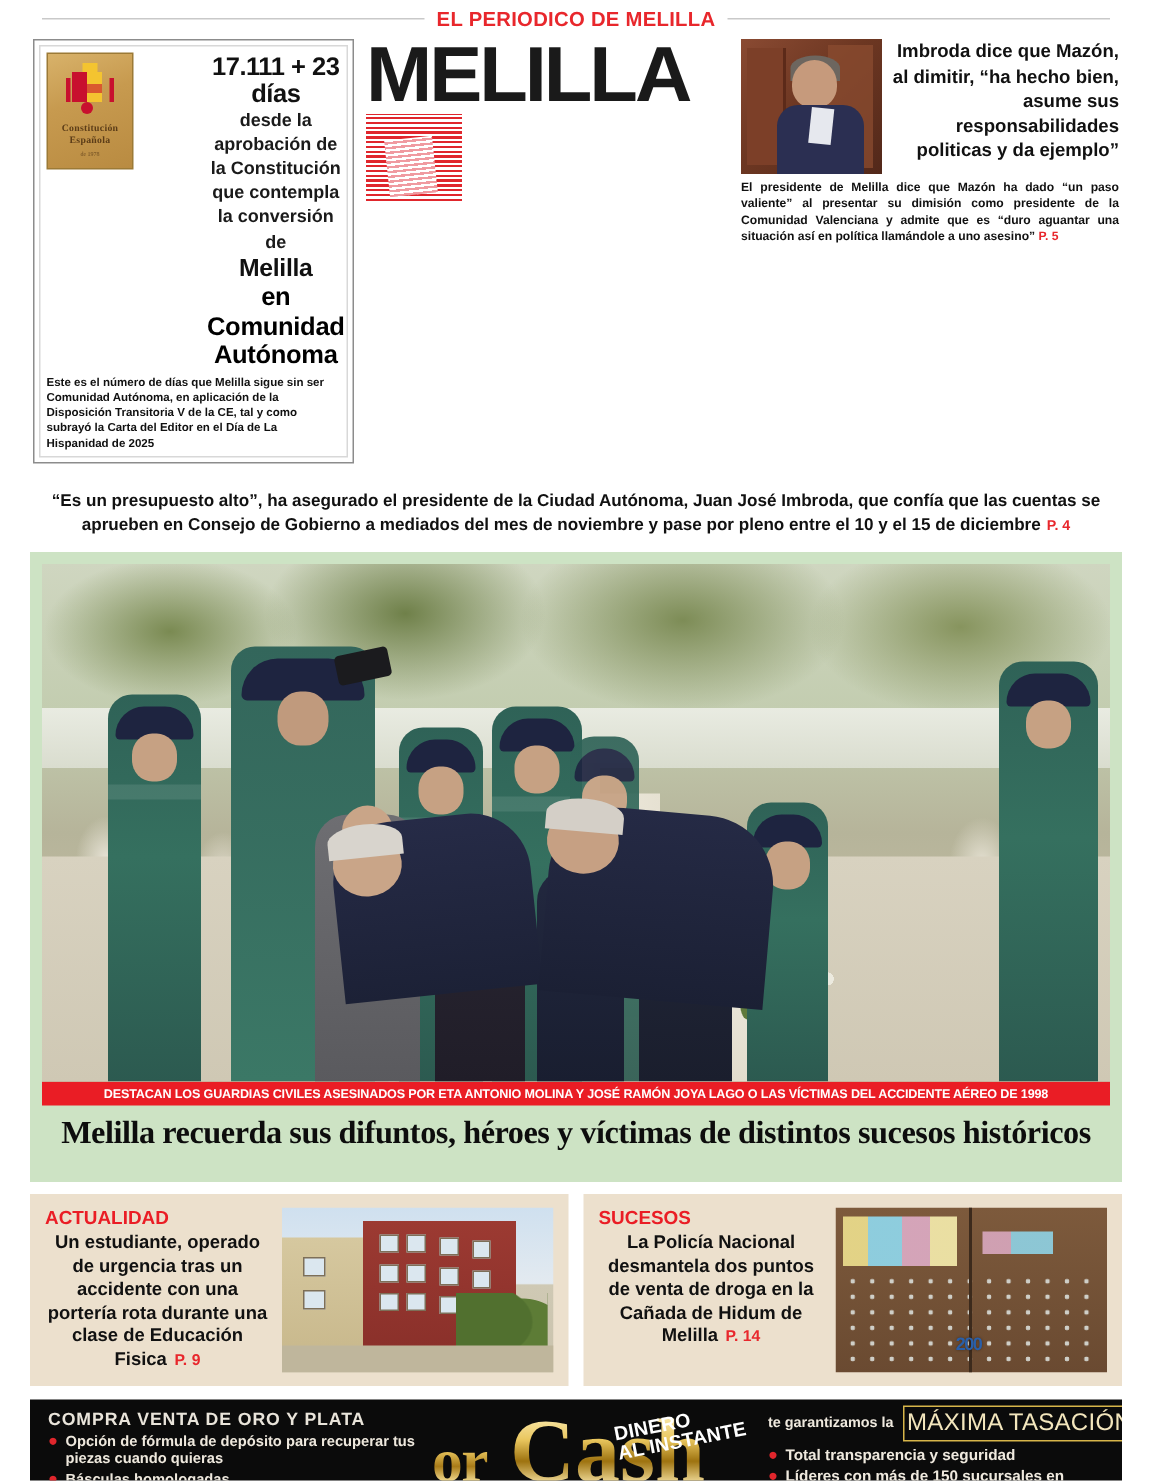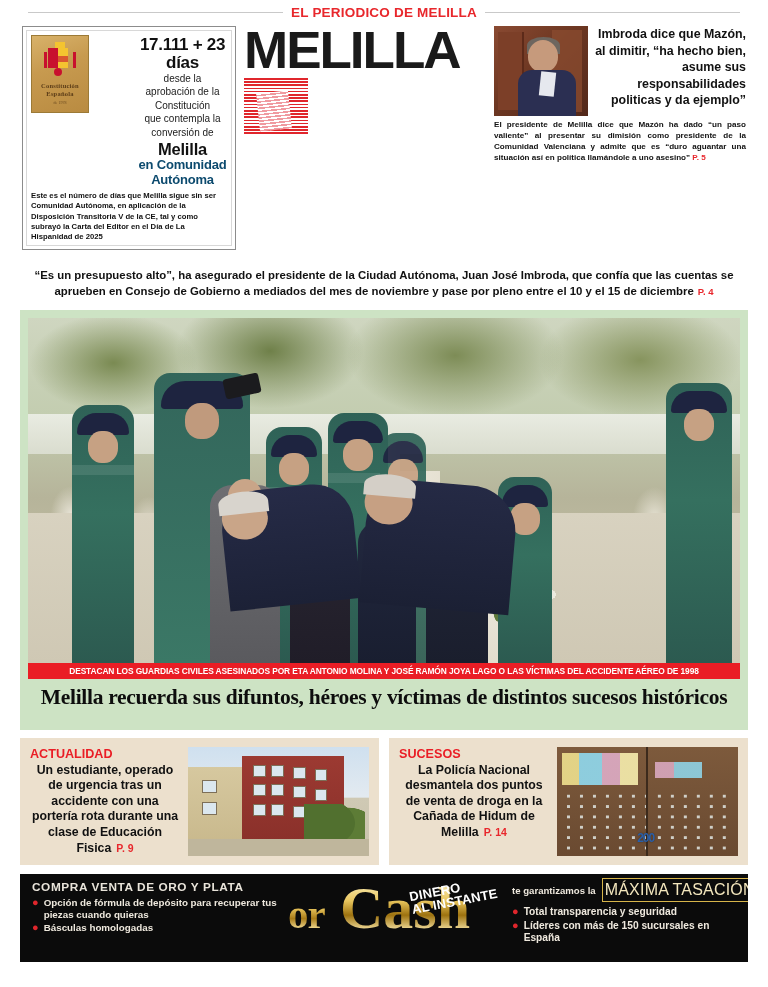--- a/index.html
+++ b/index.html
@@ -54,28 +54,28 @@
   .const-cover-t3 {
     position: absolute; left: 0; right: 0; top: 64px; text-align: center;
     font-size: 4px; color: #6b4a20; font-family:"Liberation Serif",serif;
   }
   .const-txtcol { flex: 1; text-align: center; padding-top: 1px; margin-left: 43px; }
   .const-days {
     font-size: 17px; font-weight: bold; color: #111; letter-spacing: -.3px;
     line-height: 1.05;
   }
   .const-l2, .const-l3 {
-    font-size: 10px; color: #1a1a1a; line-height: 1.35; font-weight: 400;
+    font-size: 12px; color: #1a1a1a; line-height: 1.35; font-weight: 700;
   }
   .const-city {
     font-size: 16.5px; font-weight: bold; color: #111; line-height: 1.1;
     margin-top: 1px; letter-spacing: -.2px;
   }
   .const-ca {
-    font-size: 13px; font-weight: bold; color: #0c4a6e; line-height: 1.15;
+    font-size: 17px; font-weight: bold; color: #000000; line-height: 1.15;
     letter-spacing: -.2px;
   }
   .const-foot {
     margin-top: 3px; font-size: 7.7px; line-height: 1.33; color: #111;
     font-weight: 700; text-align: left;
   }
 
   
   .masthead { width: 238px; flex: none; position: relative; padding-top: 2px; }
   .mh-line1 {

